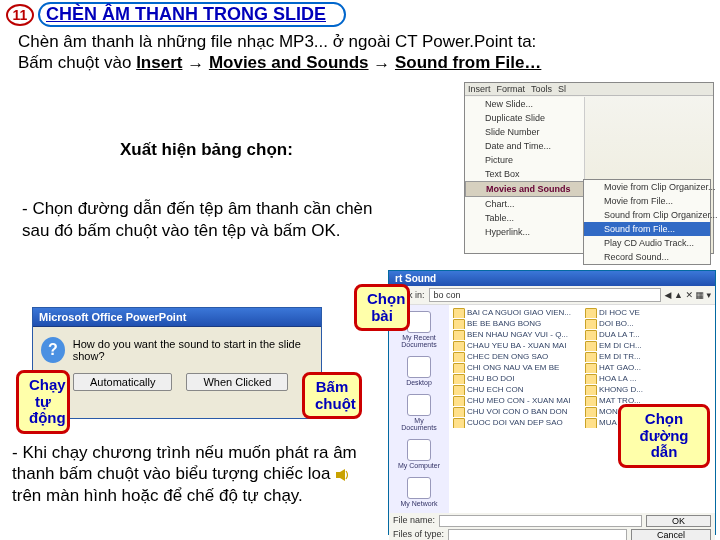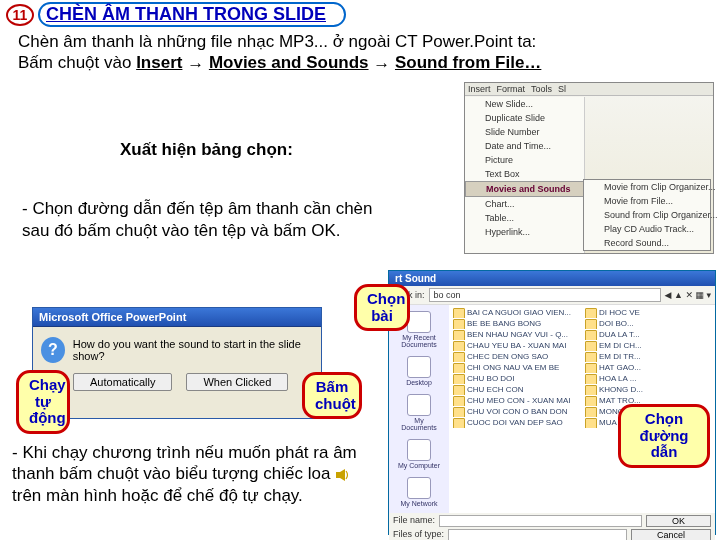--- a/index.html
+++ b/index.html
@@ -245,21 +245,21 @@
   .fb-shot .bottom input {
     flex:1; font-size:9px; border:1px solid #aaa; padding:0 2px;
   }
   .fb-shot .bottom button {
     font-size:9px; padding:0 25px; border:1px solid #888; background:#efefef;
   }
   
   .callout {
     position:absolute;
     border:3px solid #c00;
-    border-radius:14px;
+    border-radius:8px;
     background:#ffa;
     padding:4px 10px;
     font-weight:bold;
     color:#00b;
     font-size:15px;
     text-align:center;
     line-height:1.1;
     z-index:10;
   }
   .callout.chay { left:16px; top:370px; width:54px; }
@@ -312,20 +312,21 @@
     <div class="mi">Text Box</div>
     <div class="mi hl">Movies and Sounds</div>
     <div class="mi">Chart...</div>
     <div class="mi">Table...</div>
     <div class="mi">Hyperlink...</div>
   </div>
   <div class="sub">
     <div class="mi">Movie from Clip Organizer...</div>
     <div class="mi">Movie from File...</div>
     <div class="mi">Sound from Clip Organizer...</div>
+    <div class="mi hl2">Sound from File...</div>
     <div class="mi">Play CD Audio Track...</div>
     <div class="mi">Record Sound...</div>
   </div>
 </div>
 
 <div class="dlg-shot">
   <div class="tbar">Microsoft Office PowerPoint</div>
   <div class="body">
     <div class="qicon">?</div>
     <div>How do you want the sound to start in the slide show?</div>

